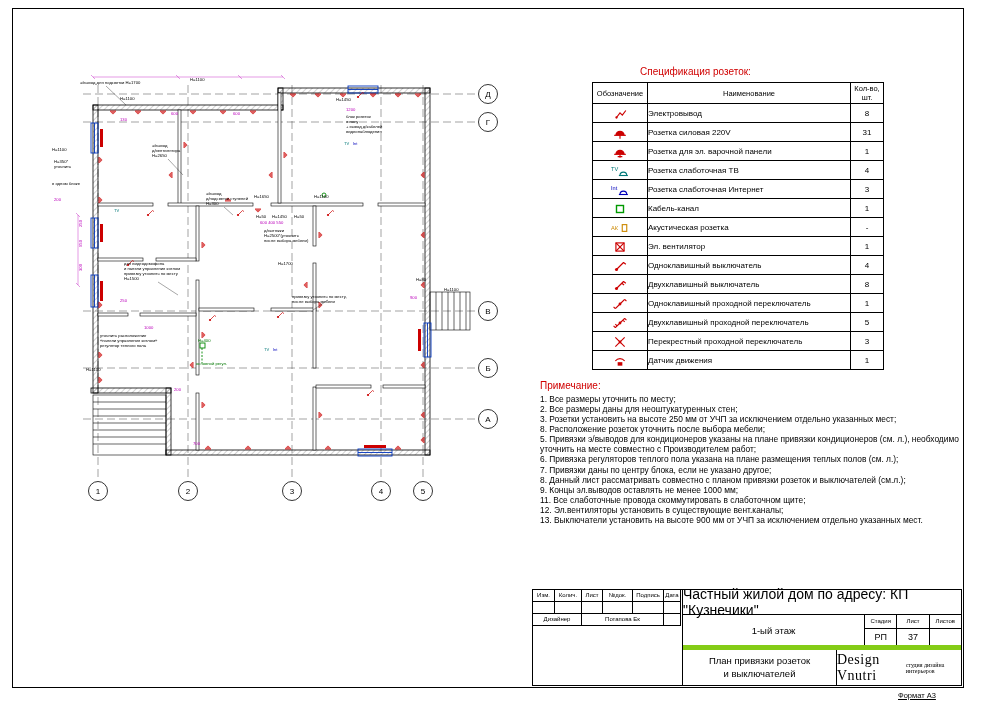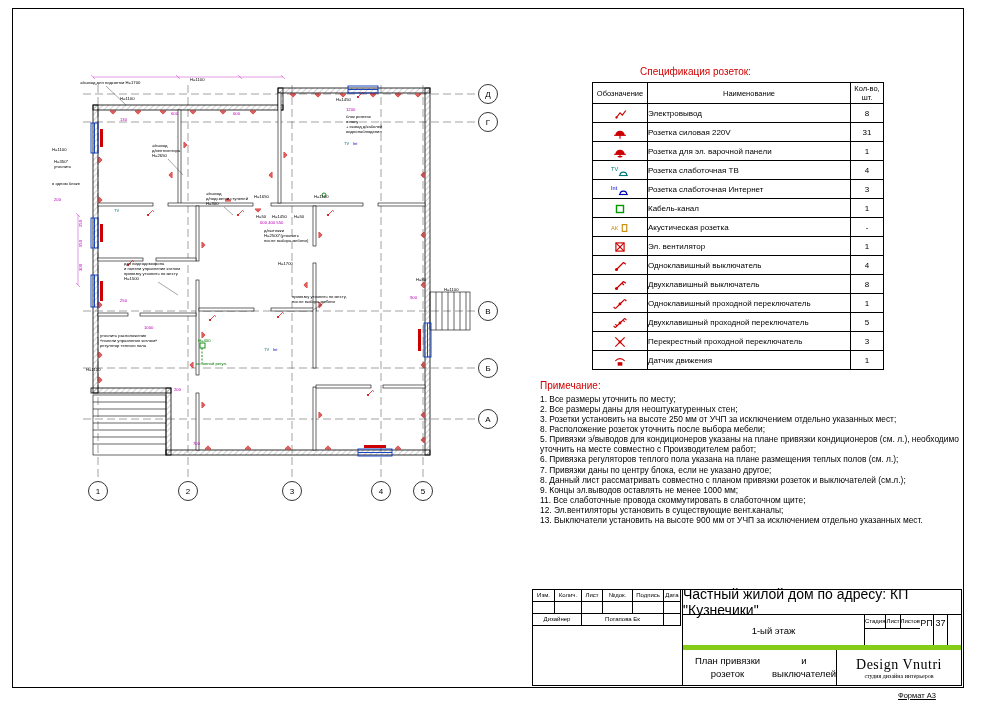--- a/index.html
+++ b/index.html
@@ -29,30 +29,30 @@
           display:flex;box-sizing:border-box;background:#fff;}
   .tb-left{width:150px;border-right:1.2px solid #000;display:grid;
            grid-template-columns:22px 27px 21px 30px 31px 17px;grid-auto-rows:12px;box-sizing:border-box;}
   .tb-left .c{border-right:0.8px solid #000;border-bottom:0.8px solid #000;font-size:6px;
               text-align:center;line-height:11px;overflow:hidden;white-space:nowrap;}
   .tb-left .tall{grid-column:1/7;height:58px;border-right:none;border-bottom:none;}
   .tb-right{flex:1;display:flex;flex-direction:column;box-sizing:border-box;}
   .tb-proj{height:24px;border-bottom:1px solid #000;display:flex;align-items:center;justify-content:center;font-size:14px;}
   .tb-mid{height:30px;border-bottom:5px solid #84cc16;display:flex;}
   .tb-floor{flex:1;display:flex;align-items:center;justify-content:center;font-size:9.5px;border-right:1px solid #000;}
-  .tb-slv{width:96px;display:flex;flex-direction:row;}
+  .tb-slv{width:96px;display:flex;flex-direction:column;}
   .tb-slv-h{display:flex;height:13px;border-bottom:0.8px solid #000;}
   .tb-slv-h div{flex:1;font-size:6px;text-align:center;line-height:13px;border-right:0.8px solid #000;}
   .tb-slv-h div:last-child,.tb-slv-v div:last-child{border-right:none;}
   .tb-slv-v{display:flex;flex:1;}
   .tb-slv-v div{flex:1;font-size:9px;text-align:center;line-height:16px;border-right:0.8px solid #000;}
   .tb-bot{flex:1;display:flex;}
-  .tb-title{flex:1;display:flex;flex-direction:row;align-items:center;justify-content:center;
+  .tb-title{flex:1;display:flex;flex-direction:column;align-items:center;justify-content:center;
             font-size:9.5px;border-right:1px solid #000;line-height:1.3;text-align:center;}
-  .tb-logo{width:124px;display:flex;flex-direction:column;align-items:center;justify-content:center;}
+  .tb-logo{width:124px;display:flex;flex-direction:row;align-items:center;justify-content:center;}
   .tb-logo-name{font-family:"Liberation Serif",serif;font-size:14px;letter-spacing:0.5px;}
   .tb-logo-sub{font-family:"Liberation Serif",serif;font-size:6px;}
   .format{position:absolute;left:898px;top:691px;font-size:7.5px;text-decoration:underline;}
 </style>
 </head>
 <body>
 
 <div class="sheet">
   <div class="frame"></div>
 

